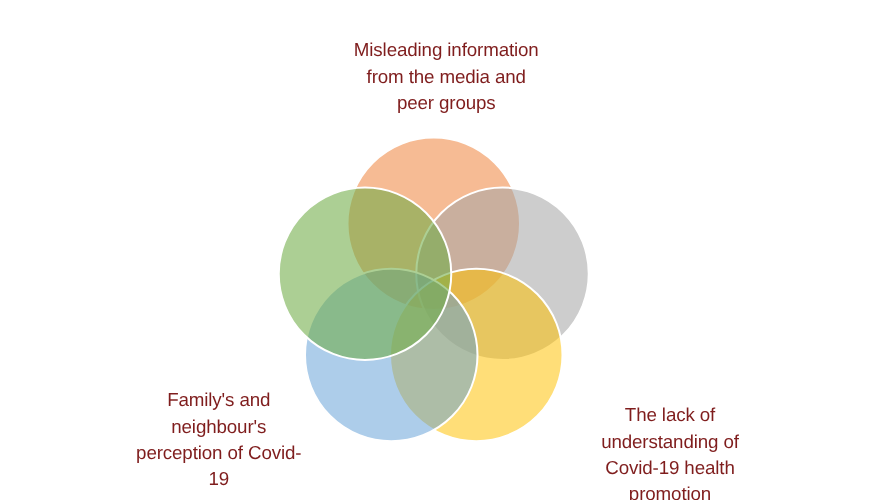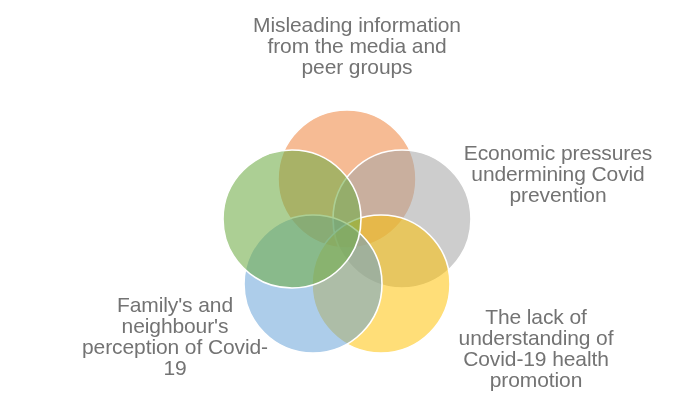--- a/index.html
+++ b/index.html
@@ -15,25 +15,26 @@
     position: absolute;
     left: 0; top: 0;
   }
   #venn-svg circle {
     stroke: #ffffff;
     stroke-width: 1.6;
   }
   .label {
     position: absolute;
     text-align: center;
-    font-size: 21px;
+    font-size: 15px;
     line-height: 21px;
-    color: #737373;
+    color: #7f1d1d;
     white-space: pre-line;
     letter-spacing: -0.1px;
+    margin-top: 16px;
   }
   .label-top          { left: 252px; top: 14px;  width: 210px; }
   .label-right        { left: 458px; top: 142px; width: 200px; }
   .label-bottom-right { left: 436px; top: 306px; width: 200px; }
   .label-bottom-left  { left: 75px;  top: 294px; width: 200px; }
   .label-left         { left: 44px;  top: 127px; width: 196px; }
 </style>
 </head>
 <body>
 
@@ -44,23 +45,20 @@
     <circle cx="402" cy="219" r="69" fill="rgba(165,165,165,0.56)"></circle>
     <circle cx="381" cy="284" r="69" fill="rgba(255,192,0,0.53)"></circle>
     <circle cx="313" cy="284" r="69" fill="rgba(91,155,213,0.50)"></circle>
     <circle cx="292" cy="219" r="69" fill="rgba(112,173,71,0.58)"></circle>
   </svg>
 
   <div class="label label-top">Misleading information
 from the media and
 peer groups</div>
 
-  <div class="label label-right">Economic pressures
-undermining Covid
-prevention</div>
 
   <div class="label label-bottom-right">The lack of
 understanding of
 Covid-19 health
 promotion</div>
 
   <div class="label label-bottom-left">Family's and
 neighbour's
 perception of Covid-
 19</div>

